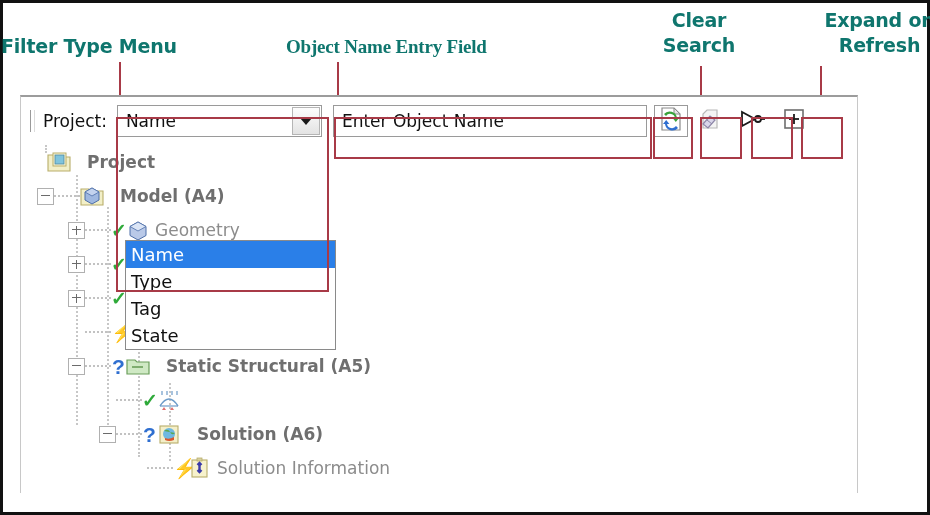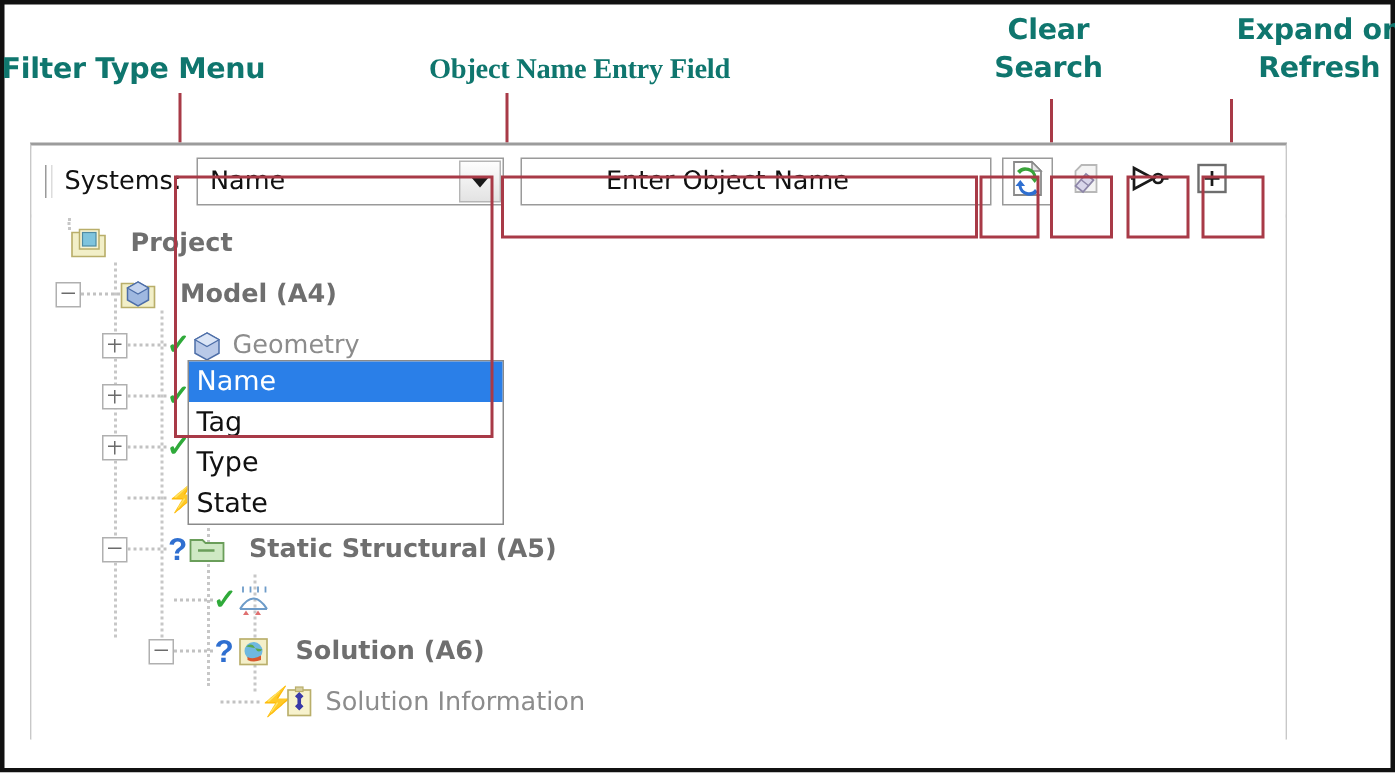--- a/index.html
+++ b/index.html
@@ -101,21 +101,21 @@
   #search-field{
     width:314px;height:32px;
     margin-left:11px;
     border:1px solid #9a9a9a;
     background:#ffffff;
     box-sizing:border-box;
     display:flex;align-items:center;
     font-family:"DejaVu Sans", sans-serif;
     font-size:17px;color:#111;
   }
-  #search-field span{padding-left:8px;margin-left:48px;}
+  #search-field span{padding-left:8px;}
   
   .tbtn{
     width:34px;height:32px;
     margin-left:7px;
     display:flex;align-items:center;justify-content:center;
     background:#ffffff;
     box-sizing:border-box;
   }
   #btn-refresh{border:1px solid #9a9a9a;}
   #btn-clear{border:1px solid transparent;}
@@ -222,21 +222,21 @@
 <div class="redbox" style="left:334px;top:117px;width:318px;height:42px;"></div>
 <div class="redbox" style="left:653px;top:117px;width:40px;height:42px;"></div>
 <div class="redbox" style="left:700px;top:117px;width:42px;height:42px;"></div>
 <div class="redbox" style="left:751px;top:117px;width:42px;height:42px;"></div>
 <div class="redbox" style="left:801px;top:117px;width:42px;height:42px;"></div>
 
 <div id="app-panel">
 
   <div id="filter-bar">
     <div class="grip"></div>
-    <div id="filter-label">Systems:</div>
+    <div id="filter-label">Project:</div>
 
     <div id="filter-combo">
       <span id="filter-combo-value">Name</span>
       <span id="filter-combo-arrow">
           <i class="tri"></i>
         </span>
     </div>
 
     <div id="search-field">
       <span>Enter Object Name</span>
@@ -424,18 +424,18 @@
           <path d="M11.5 6 l0 9 M9.5 8 l2 -2 l2 2 M9.5 13 l2 2 l2 -2" stroke="#3a3aa8" stroke-width="2.4" fill="none"></path>
         </svg>
       </span>
       <span class="label">Solution Information</span>
     </div>
 
   </div>
 
   <div id="filter-dropdown">
     <div class="dd-item selected">Name</div>
+    <div class="dd-item">Type</div>
     <div class="dd-item">Tag</div>
-    <div class="dd-item">Type</div>
     <div class="dd-item">State</div>
   </div>
 
 </div>
 
 </body></html>

